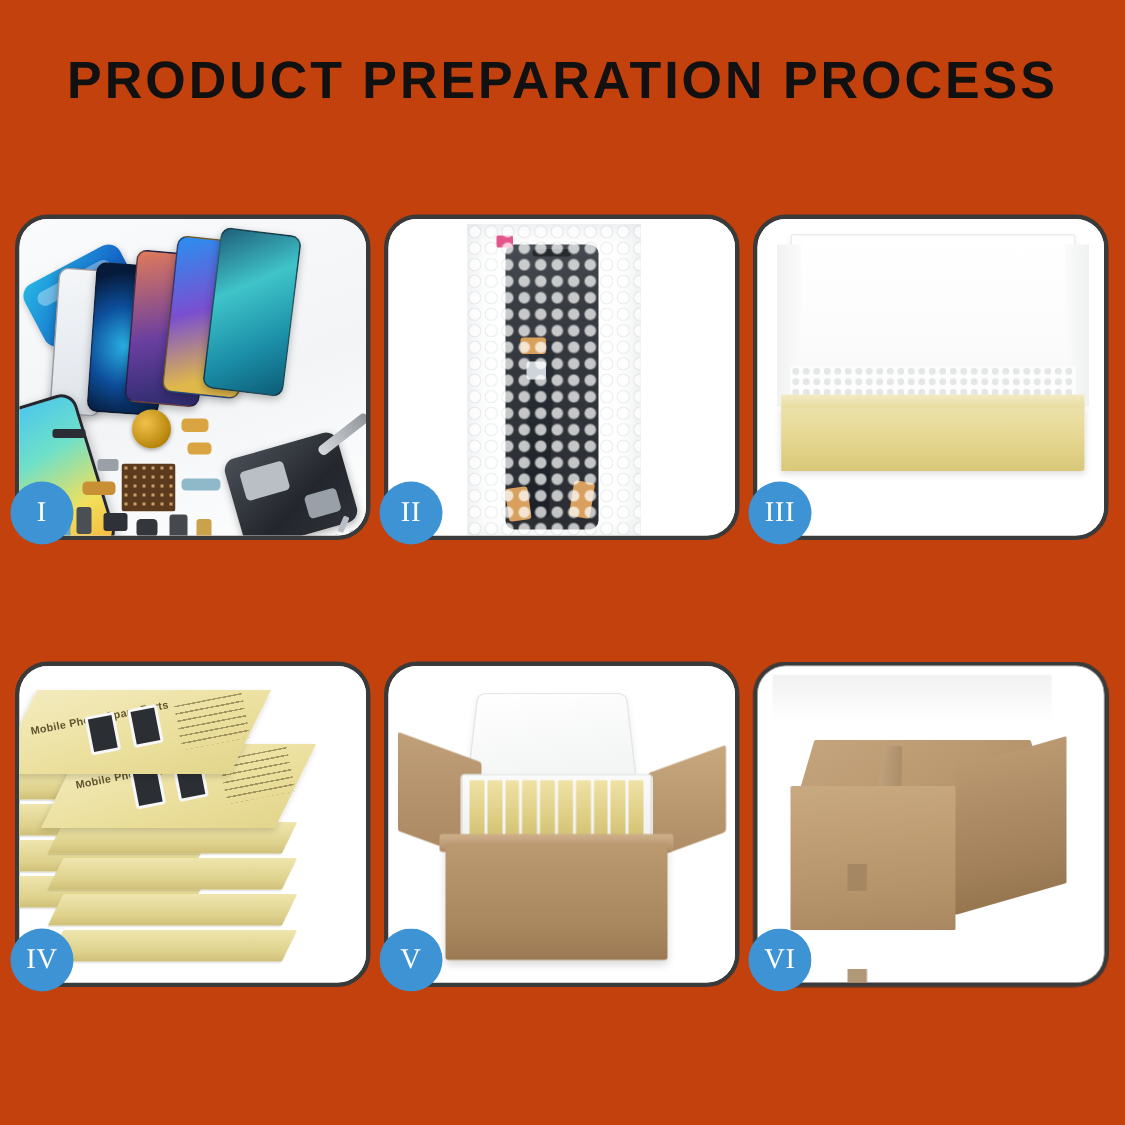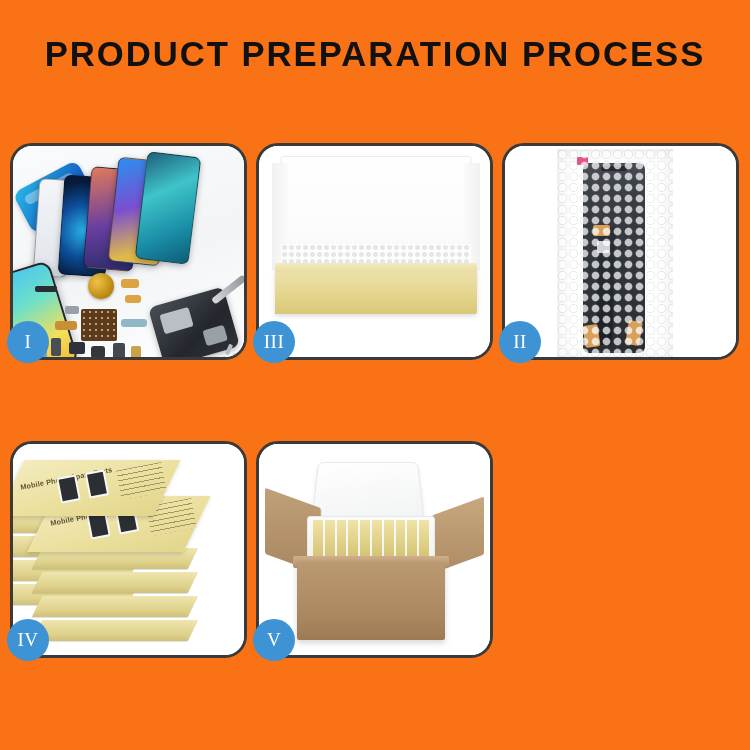--- a/index.html
+++ b/index.html
@@ -2,21 +2,21 @@
 <html><head>
 <meta charset="utf-8">
 <style>
   * { box-sizing: border-box; margin: 0; padding: 0; }
   html, body {
     width: 750px; height: 750px;
     background: #ffffff;
     font-family: "Liberation Sans", sans-serif;
     overflow: hidden;
   }
-  #page { position: relative; width: 750px; height: 750px; background: #f97316; }
+  #page { position: relative; width: 750px; height: 750px; background: #c2410c; }
 
   
   .header { position: absolute; left: 0; top: 0; width: 750px; text-align: center; }
   .title {
     font-size: 35px; font-weight: bold; color: #111;
     letter-spacing: 2.0px; line-height: 1; margin-top: 36px;
     white-space: nowrap; transform: scaleX(0.99);
   }
   .subtitle {
     font-size: 14.5px; color: #1a1a1a; margin-top: 14px;
@@ -371,48 +371,48 @@
         <span class="prt s11"></span>
         <span class="prt s12"></span>
         <span class="scw w1"></span>
         <span class="scw w2"></span>
         <span class="scw w3"></span>
       </div>
       <div class="badge">I</div>
     </div>
 
     <div class="panel">
-      <div class="panel-inner p3">
-        <div class="foamlid"></div>
-        <div class="foamtex"></div>
-        <div class="boxend-l"></div>
-        <div class="boxend-r"></div>
-        <div class="greybub"></div>
-        <div class="boxtray"></div>
-      </div>
-      <div class="badge">III</div>
-    </div>
-
-    <div class="panel">
       <div class="panel-inner p2">
         <div class="bubblebag">
           <div class="lcd"></div>
           <div class="flexcable"></div>
           <span class="pad-a"></span>
           <span class="pad-b"></span>
           <span class="pad-c"></span>
           <span class="pad-d"></span>
           <span class="pinklabel"></span>
           <div class="bubble-overlay"></div>
         </div>
       </div>
       <div class="badge">II</div>
     </div>
 
     <div class="panel">
+      <div class="panel-inner p3">
+        <div class="foamlid"></div>
+        <div class="foamtex"></div>
+        <div class="boxend-l"></div>
+        <div class="boxend-r"></div>
+        <div class="greybub"></div>
+        <div class="boxtray"></div>
+      </div>
+      <div class="badge">III</div>
+    </div>
+
+    <div class="panel">
       <div class="panel-inner p4">
         <div class="stack">
           <div class="lbar L4"></div>
           <div class="lbar L3"></div>
           <div class="lbar L2"></div>
           <div class="lbar L1"></div>
 
           <div class="lbar R4"></div>
           <div class="lbar R3"></div>
           <div class="lbar R2"></div>
@@ -453,15 +453,31 @@
           <i></i>
           <i></i>
           <i></i>
         </div>
         <div class="carton-rim"></div>
         <div class="carton-body"></div>
       </div>
       <div class="badge">V</div>
     </div>
 
+    <div class="panel">
+      <div class="panel-inner p6">
+        <div class="ctn-shadow"></div>
+        <div class="ctn">
+          <div class="top">
+            <span class="tape"></span>
+          </div>
+          <div class="right"></div>
+          <div class="front">
+            <span class="tape-f"></span>
+            <span class="tape-f2"></span>
+          </div>
+        </div>
+      </div>
+      <div class="badge">VI</div>
+    </div>
 
   </div>
 </div>
 
 </body></html>

